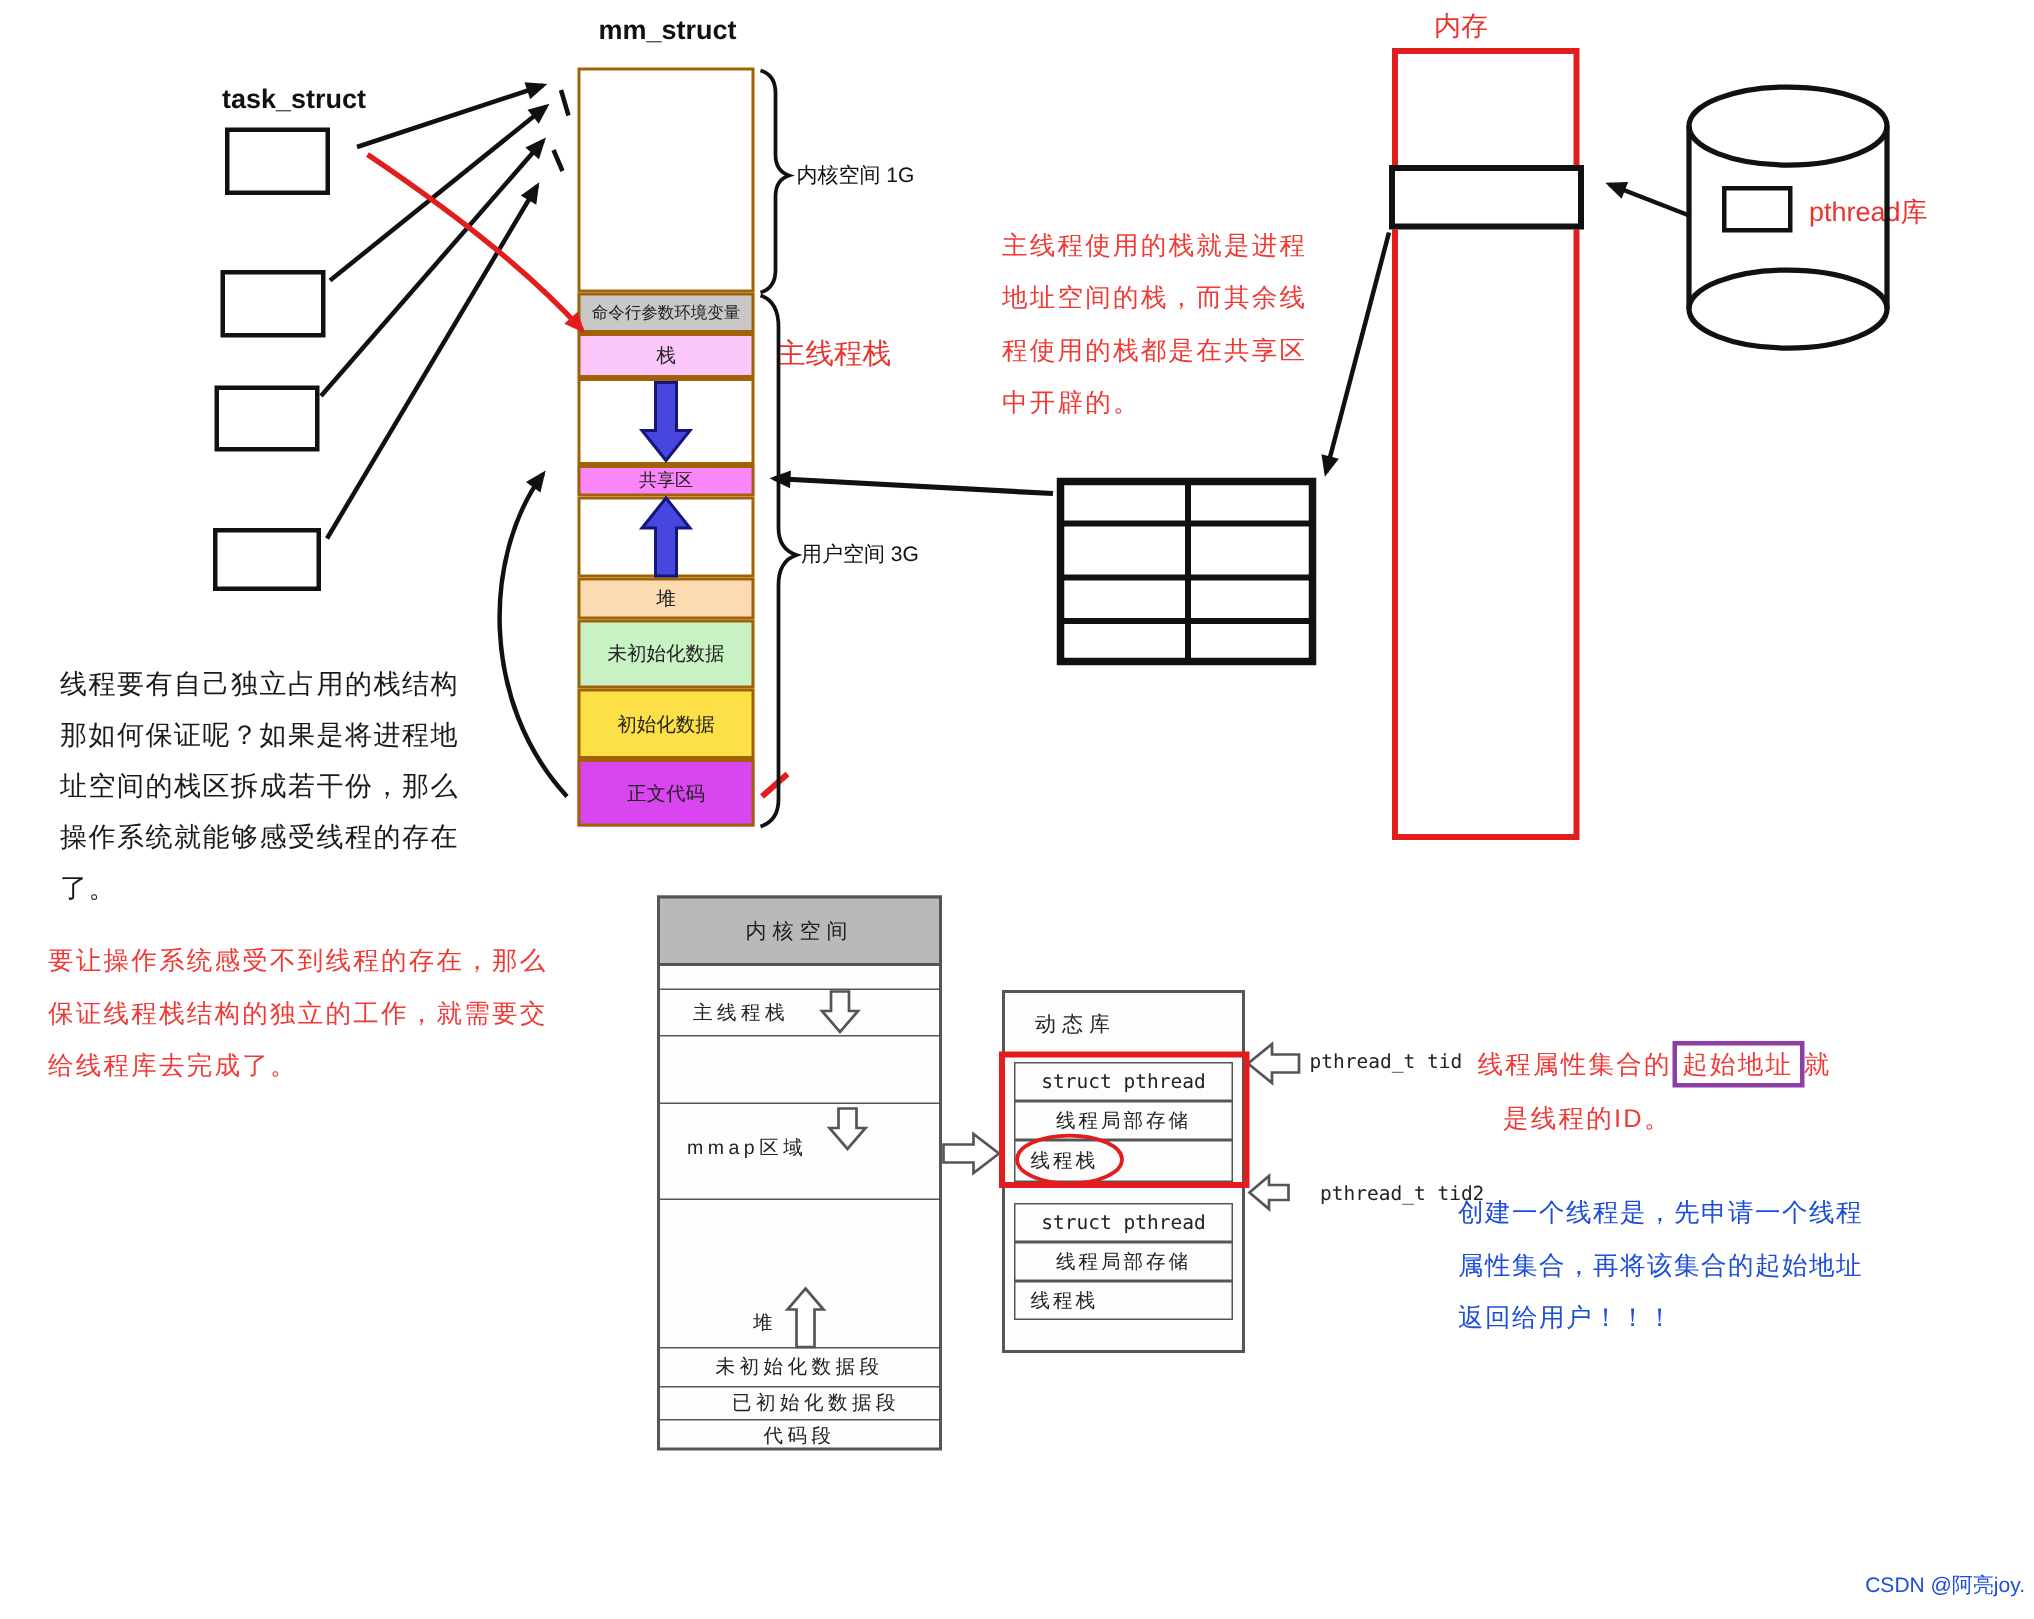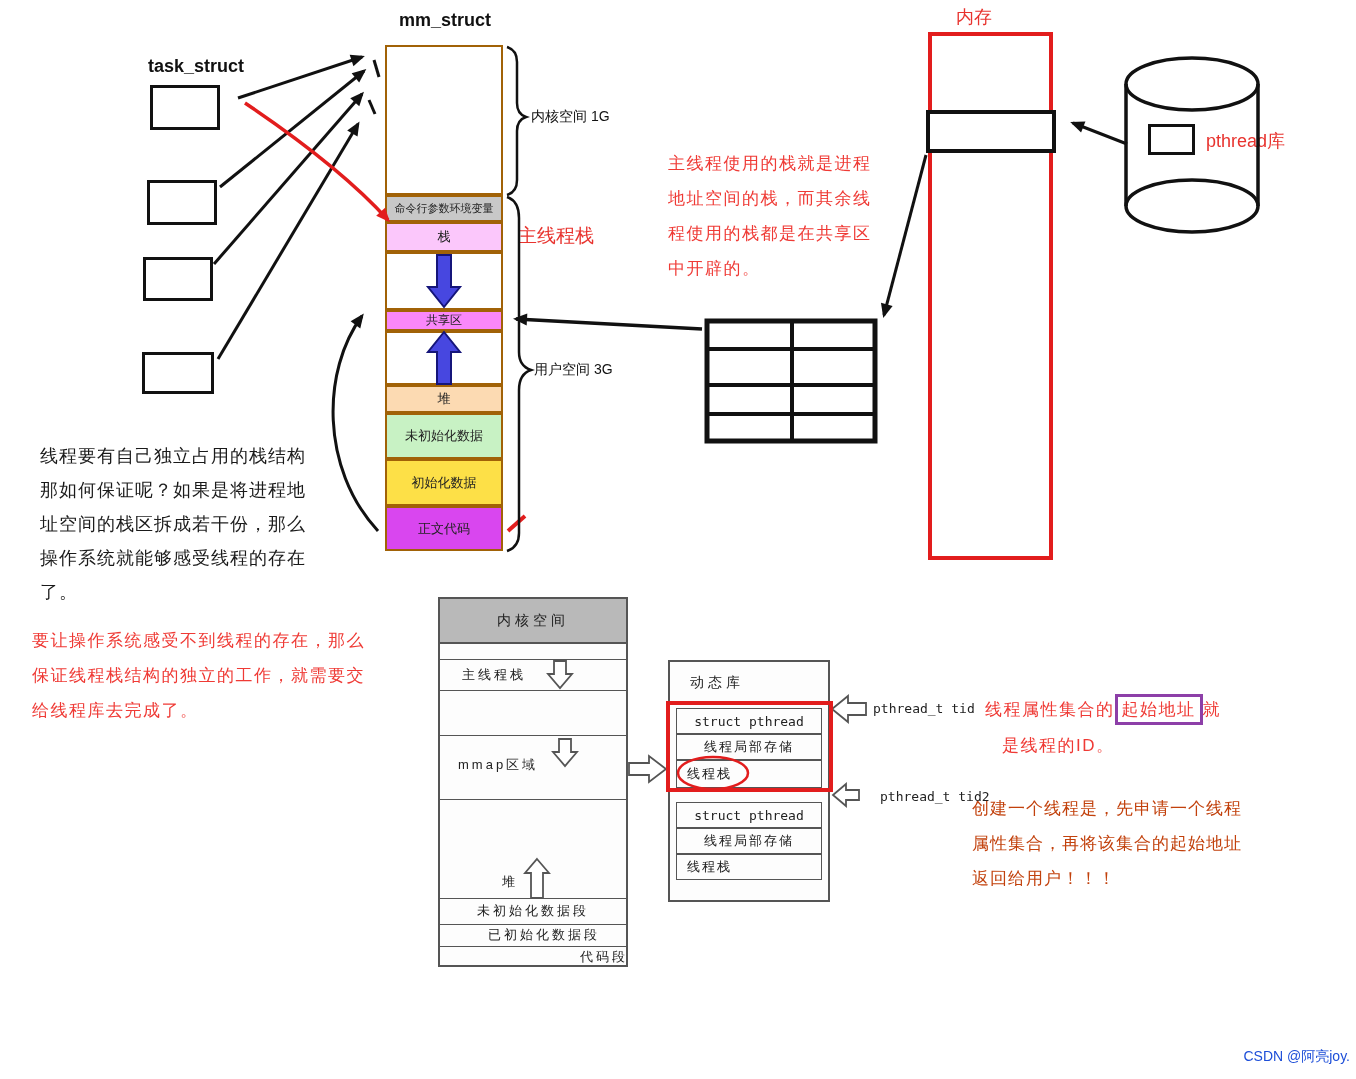--- a/index.html
+++ b/index.html
@@ -8,21 +8,21 @@
   .abs{position:absolute;}
   .nowrap{white-space:nowrap;}
   .box{position:absolute;border:3px solid #111;background:#fff;box-sizing:border-box;}
   .seg{position:absolute;left:385px;width:118px;border:2px solid #a16207;box-sizing:border-box;
        display:flex;align-items:center;justify-content:center;font-size:13px;color:#222;}
   .lbl-lg{font-size:18px;font-weight:bold;}
   .red{color:#e8332e;}
   .note{position:absolute;white-space:nowrap;}
   .note-black{font-size:18px;letter-spacing:1px;color:#1a1a1a;}
   .note-red{font-size:17px;letter-spacing:1.5px;color:#ef3a35;}
-  .note-purple{font-size:17px;letter-spacing:1px;color:#c2410c;}
+  .note-purple{font-size:17px;letter-spacing:1px;color:#1d4ed8;}
   .scanline{position:absolute;left:438px;width:190px;border-top:1.6px solid #555;}
   .scanlbl{position:absolute;font-size:13px;letter-spacing:3px;color:#222;}
   .mono{font-family:"DejaVu Sans Mono","Liberation Mono",monospace;}
   .dynrow{position:absolute;left:676px;width:146px;height:26px;border:1.5px solid #555;
           box-sizing:border-box;display:flex;align-items:center;justify-content:center;
           font-size:13px;letter-spacing:2px;color:#222;background:#fdfdfd;}
   .boxed-purple{border:3px solid #8d3fa8;padding:1px 4px;}
   svg{position:absolute;left:0;top:0;pointer-events:none;}
   .watermark{position:absolute;left:1140px;top:1048px;width:210px;text-align:right;
              font-size:14px;color:#1d4ed8;}
@@ -96,21 +96,21 @@
   <div class="scanline" style="top:799px;"></div>
   <div class="scanline" style="top:898px;"></div>
   <div class="scanline" style="top:924px;"></div>
   <div class="scanline" style="top:946px;"></div>
 
   <div class="scanlbl" style="left:462px;top:666px;">主线程栈</div>
   <div class="scanlbl" style="left:458px;top:756px;">mmap区域</div>
   <div class="scanlbl" style="left:502px;top:873px;">堆</div>
   <div class="scanlbl" style="left:438px;top:902px;width:190px;text-align:center;">未初始化数据段</div>
   <div class="scanlbl" style="left:438px;top:926px;width:162px;text-align:right;">已初始化数据段</div>
-  <div class="scanlbl" style="left:438px;top:948px;width:190px;text-align:right;">代码段</div>
+  <div class="scanlbl" style="left:438px;top:948px;width:190px;text-align:center;">代码段</div>
 
   <div class="abs" style="left:668px;top:660px;width:162px;height:242px;border:2px solid #555;box-sizing:border-box;background:#fdfdfd;"></div>
   <div class="abs nowrap" style="left:690px;top:674px;font-size:14px;letter-spacing:4px;color:#222;">动态库</div>
 
   <div class="dynrow mono" style="top:708px;letter-spacing:0;">struct pthread</div>
   <div class="dynrow" style="top:734px;">线程局部存储</div>
   <div class="dynrow" style="top:760px;height:28px;justify-content:flex-start;padding-left:10px;">线程栈</div>
   <div class="abs" style="left:666px;top:701px;width:167px;height:91px;border:4px solid #e21d1d;box-sizing:border-box;z-index:6;"></div>
 
   <div class="dynrow mono" style="top:802px;letter-spacing:0;">struct pthread</div>

